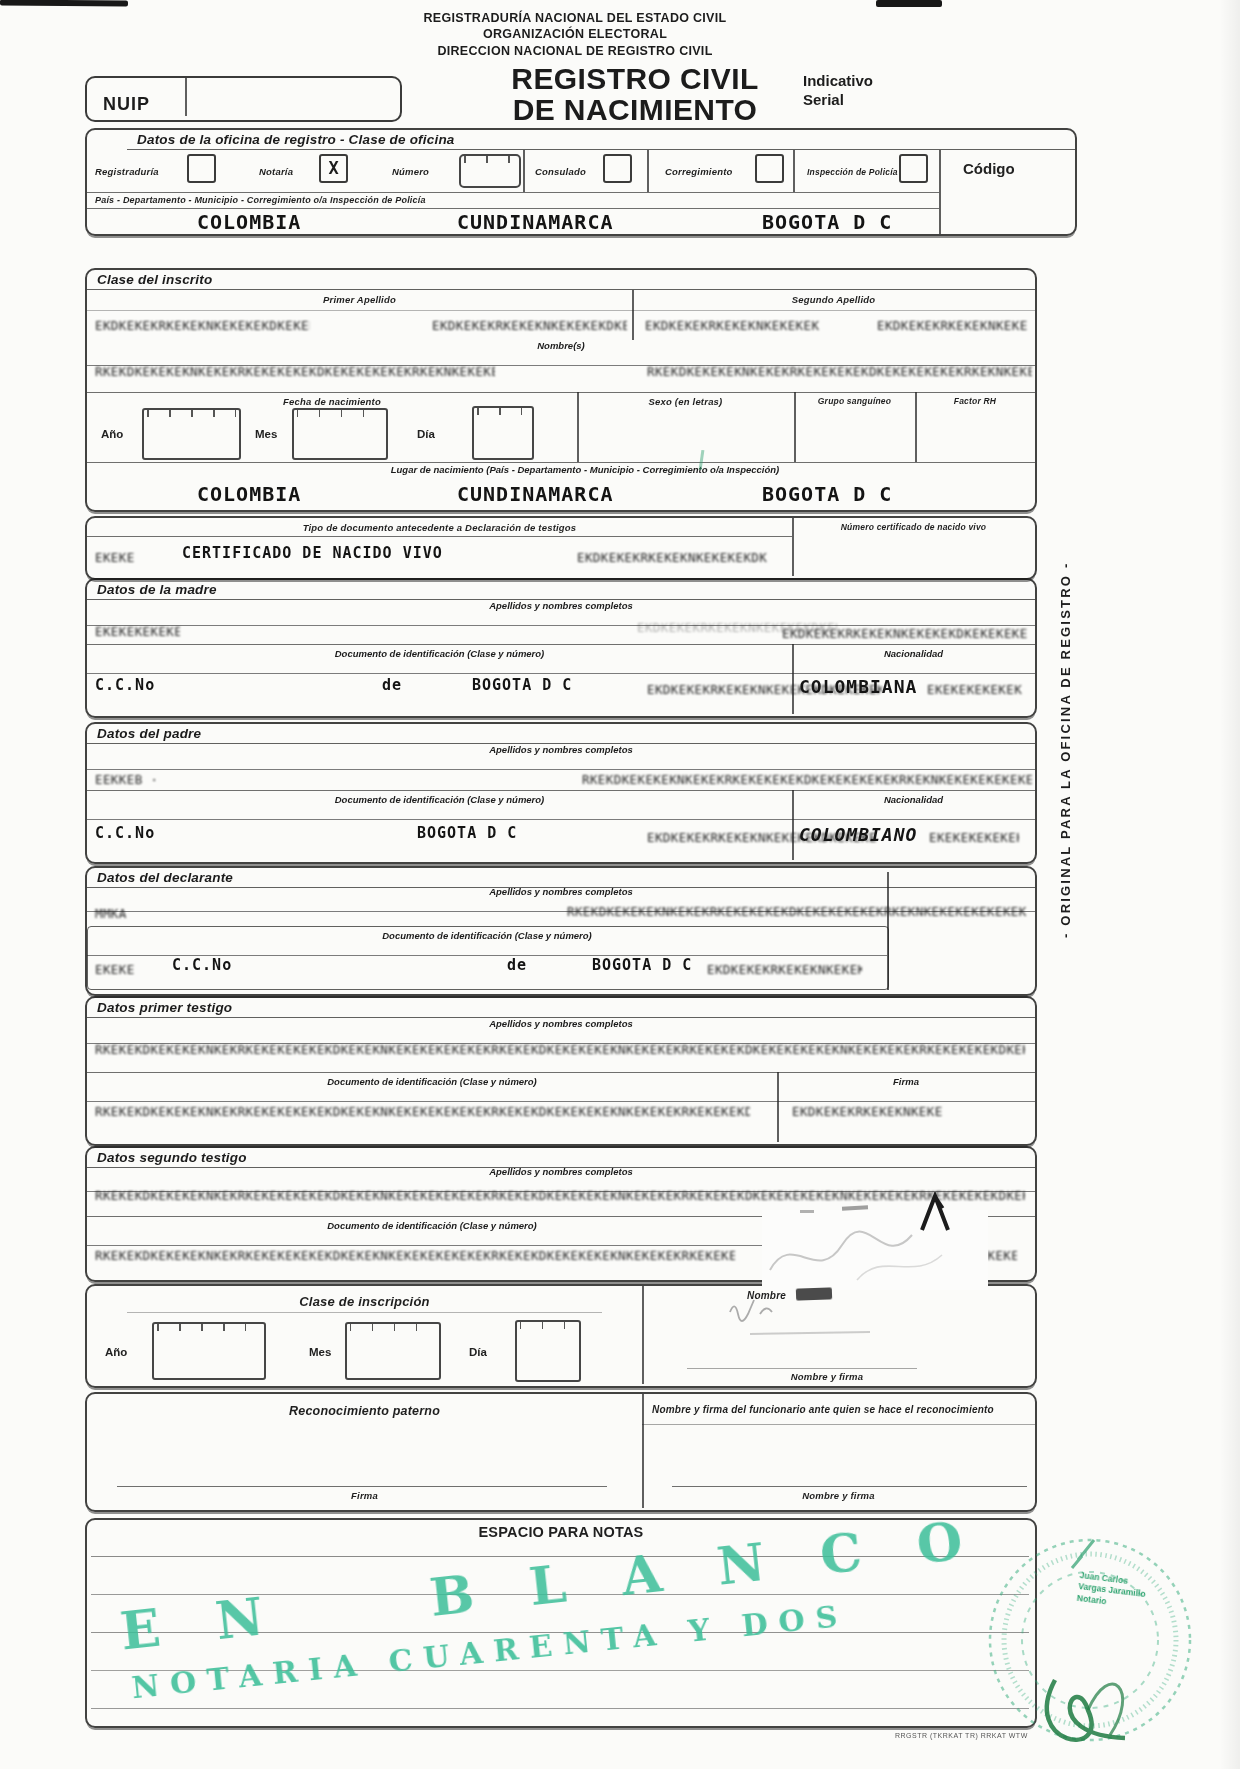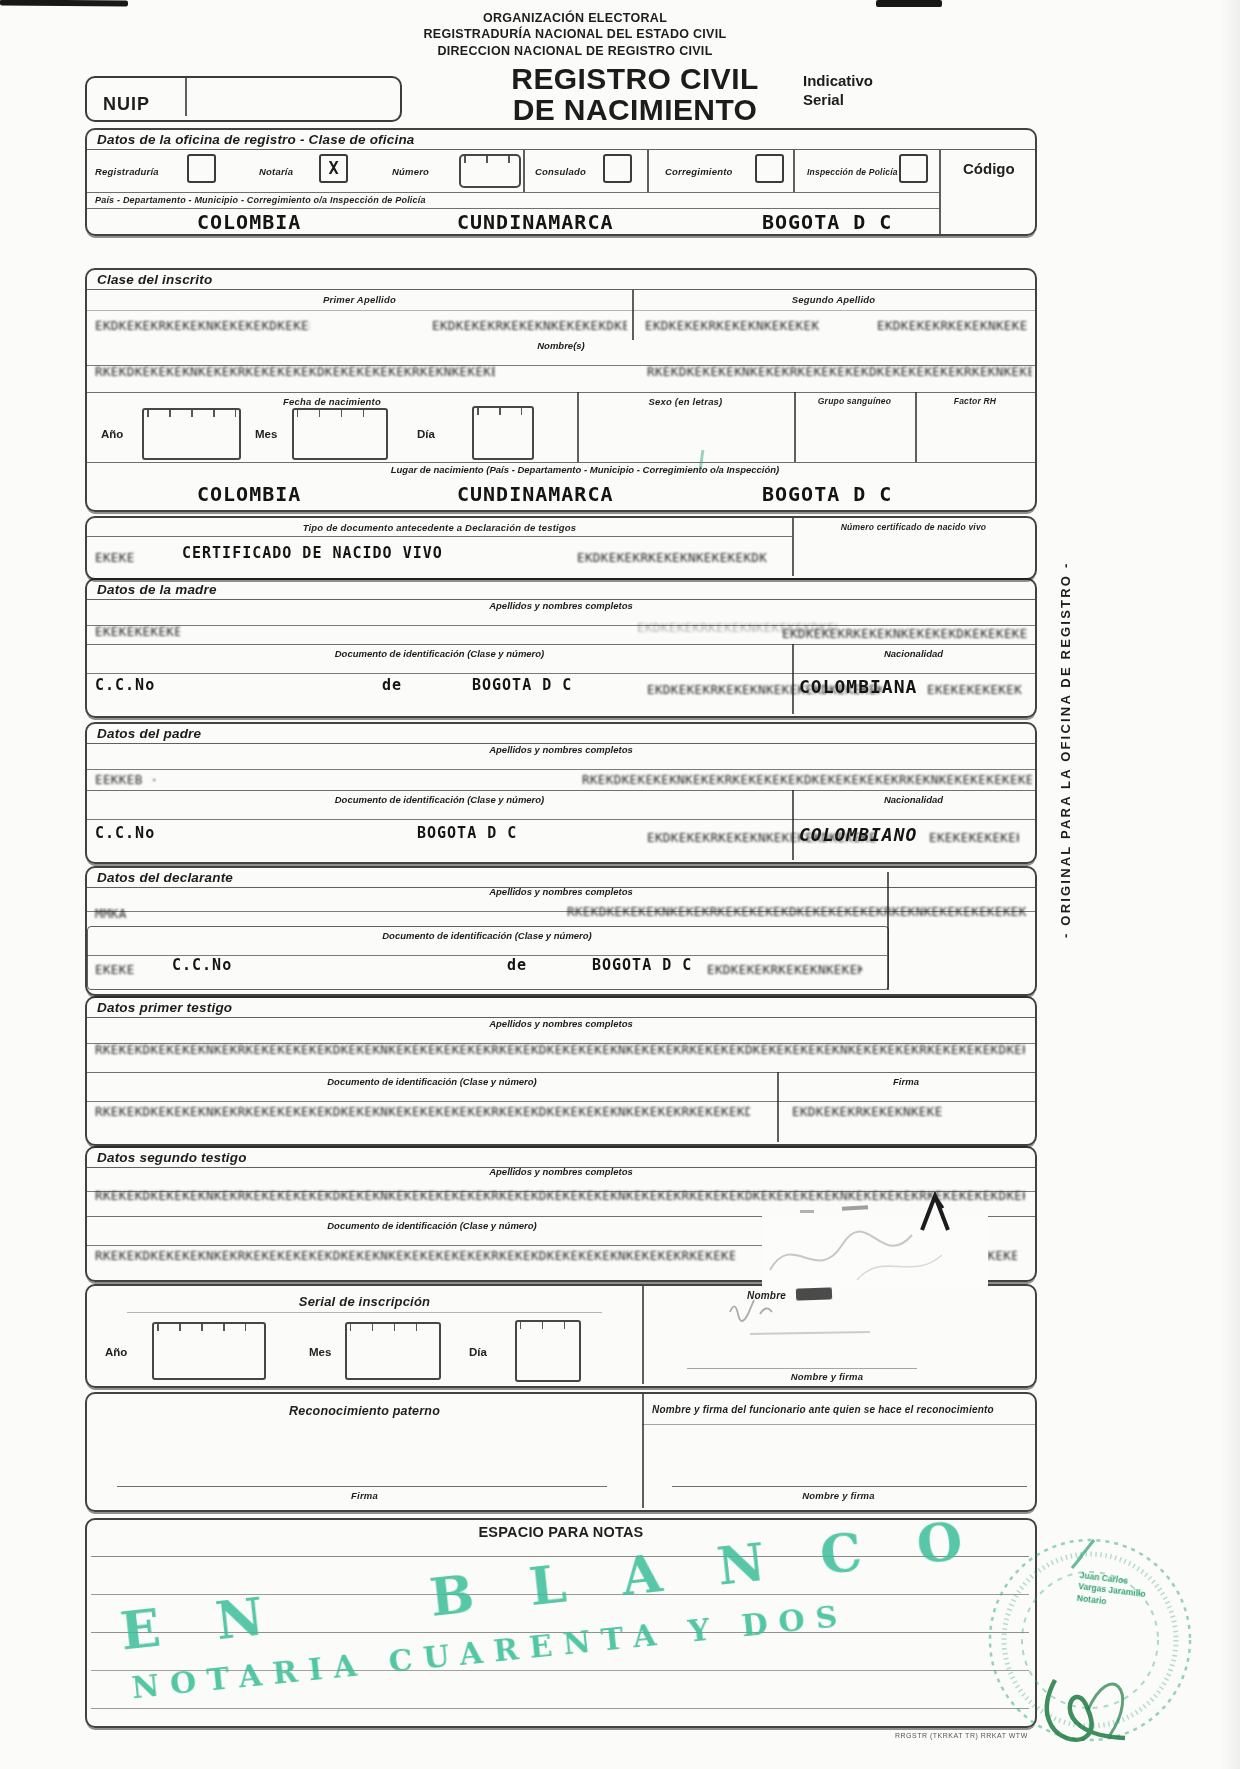--- a/index.html
+++ b/index.html
@@ -58,38 +58,38 @@
 </style>
 </head>
 <body>
 
 <div class="page">
 
   <div class="artifact" style="left:0;top:0;width:128px;height:6px;transform:rotate(.4deg);"></div>
   <div class="artifact" style="left:876px;top:0;width:66px;height:7px;"></div>
 
   <div class="orghead">
+    <div>REGISTRADURÍA NACIONAL DEL ESTADO CIVIL</div>
     <div>ORGANIZACIÓN ELECTORAL</div>
-    <div>REGISTRADURÍA NACIONAL DEL ESTADO CIVIL</div>
     <div>DIRECCION NACIONAL DE REGISTRO CIVIL</div>
   </div>
   <div class="nuipbox">
     <div class="nuiplab">NUIP</div>
     <div class="vl" style="left:98px;top:0;height:38px;"></div>
   </div>
   <div class="doctitle">
     <div>REGISTRO CIVIL</div>
     <div>DE NACIMIENTO</div>
   </div>
   <div class="indser">
     <div>Indicativo</div>
     <div>Serial</div>
   </div>
 
-  <div class="sec" style="top:128px;height:104px;">
+  <div class="sec" style="top:128px;height:104px;padding-left:40px;">
     <div class="sec-title">Datos de la oficina de registro - Clase de oficina</div>
     <div class="lab" style="left:8px;top:36px;">Registraduría</div>
     <div class="cbx" style="left:100px;top:24px;"></div>
     <div class="lab" style="left:172px;top:36px;">Notaría</div>
     <div class="cbx" style="left:232px;top:24px;"><span>X</span></div>
     <div class="lab" style="left:305px;top:36px;">Número</div>
     <div class="dt" style="left:372px;top:24px;width:58px;height:30px;border-radius:5px;"></div>
     <div class="vl" style="left:436px;top:20px;height:42px;"></div>
     <div class="lab" style="left:448px;top:36px;">Consulado</div>
     <div class="cbx" style="left:516px;top:24px;"></div>
@@ -221,21 +221,21 @@
     <div class="labrow" style="top:18px;">Apellidos y nombres completos</div>
     <div class="red" style="left:8px;top:40px;width:930px;">RKEKEKDKEKEKEKNKEKRKEKEKEKEKEKDKEKEKNKEKEKEKEKEKEKRKEKEKDKEKEKEKEKNKEKEKEKRKEKEKEKDKEKEKEKEKEKNKEKEKEKEKRKEKEKEKEKDKEKEA</div>
     <div class="hl" style="left:0;top:68px;width:948px;"></div>
     <div class="labrow" style="top:72px;left:0;right:258px;">Documento de identificación (Clase y número)</div>
     <div class="red" style="left:8px;top:100px;width:640px;">RKEKEKDKEKEKEKNKEKRKEKEKEKEKEKDKEKEKNKEKEKEKEKEKEKRKEKEKDKEKEKEKEKNKEKEKEKRKEKEKEKDKEKEKEKEKEKNKEKEKEKEKRKEKEKEKEKDKEKEA</div>
     <div class="red" style="left:845px;top:100px;width:85px;">EKEKEKEKEKEK</div>
   </div>
 
   <div class="sec" style="top:1284px;height:100px;">
     <div class="vl" style="left:555px;top:0;height:98px;"></div>
-    <div class="lab labc" style="left:0;top:8px;width:555px;font-size:13px;">Serial de inscripción</div>
+    <div class="lab labc" style="left:0;top:8px;width:555px;font-size:13px;">Clase de inscripción</div>
     <div class="hl" style="left:40px;top:26px;width:475px;opacity:.5;"></div>
     <div class="lab2" style="left:18px;top:60px;">Año</div>
     <div class="dt" style="left:65px;top:36px;width:110px;height:54px;"></div>
     <div class="lab2" style="left:222px;top:60px;">Mes</div>
     <div class="dt" style="left:258px;top:36px;width:92px;height:54px;"></div>
     <div class="lab2" style="left:382px;top:60px;">Día</div>
     <div class="dt" style="left:428px;top:34px;width:62px;height:58px;"></div>
     <div class="lab" style="left:660px;top:4px;width:46px;overflow:hidden;font-size:10px;">Nombre</div>
     <div class="hl" style="left:600px;top:82px;width:230px;opacity:.6;"></div>
     <div class="lab labc" style="left:640px;top:85px;width:200px;">Nombre y firma</div>

